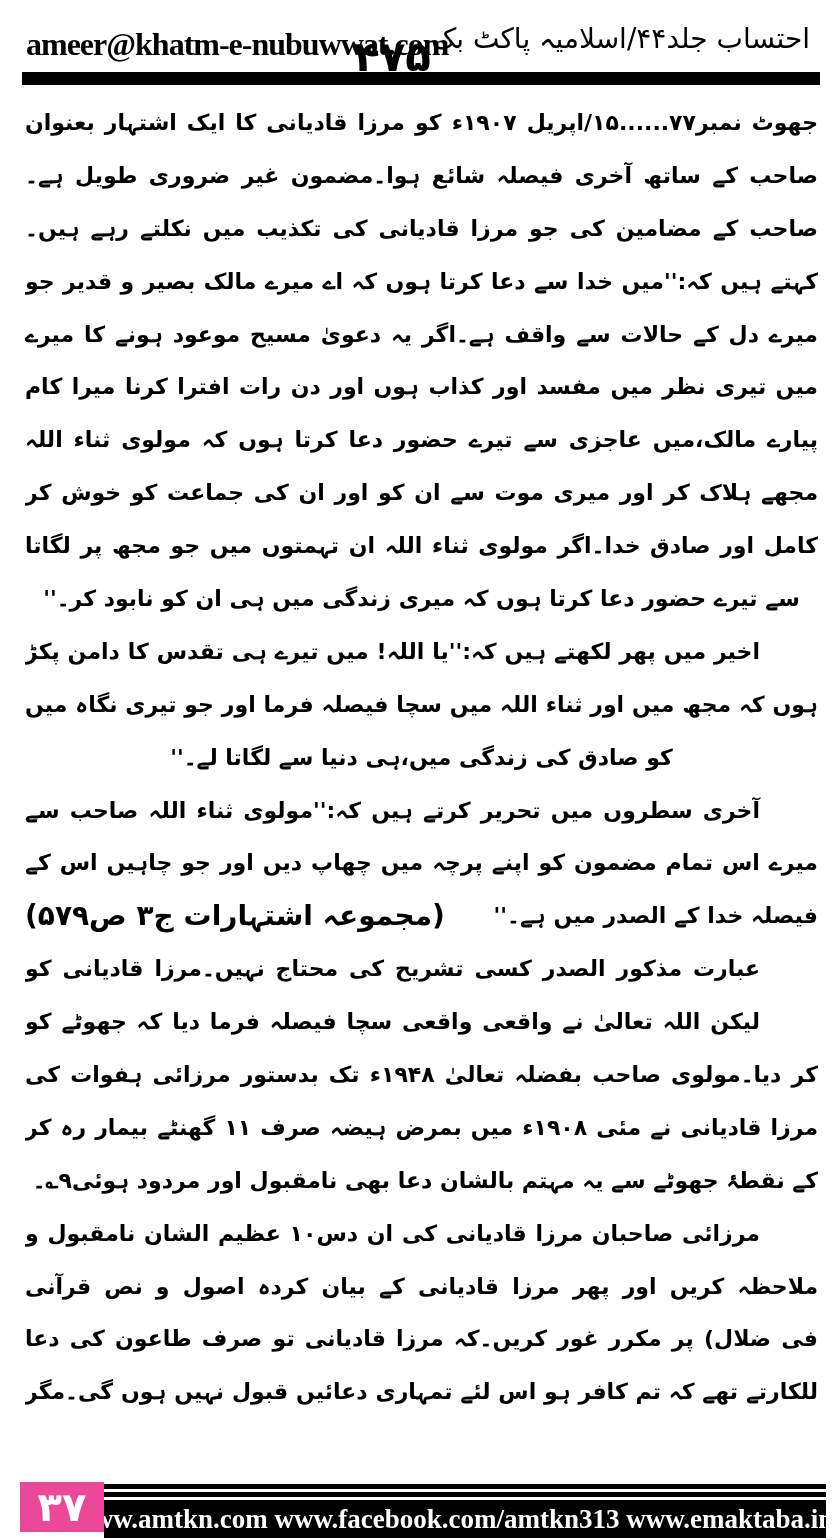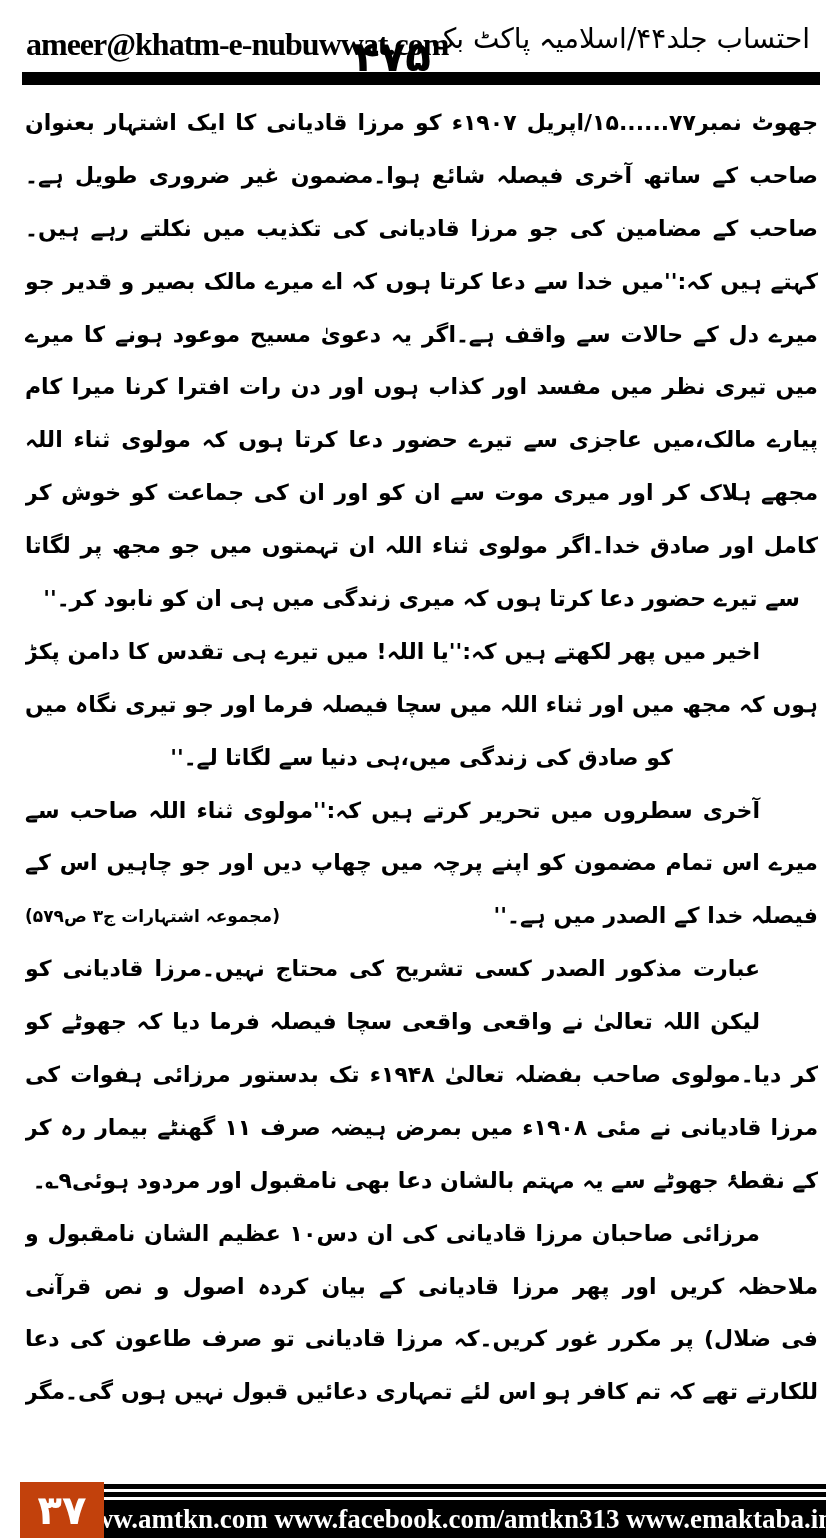--- a/index.html
+++ b/index.html
@@ -73,32 +73,32 @@
   .body-line.center { text-align: right; text-align-last: center; }
   .body-line.right  { text-align: right;  text-align-last: right; }
   .body-line.indent { padding-right: 58px; }
   .body-line.split {
     display: flex;
     justify-content: space-between;
     align-items: center;
     text-align: right;
     text-align-last: right;
   }
-  .body-line.split .cite { font-size: 17px; }
+  .body-line.split .cite { font-size: 28px; }
   
   .footer {
     position: absolute;
     left: 0; right: 0; bottom: 2px;
     height: 56px;
   }
   .footer-pagebox {
     position: absolute;
     left: 20px; top: 0;
-    width: 84px; height: 56px;
-    background: #c2410c;
+    width: 84px; height: 50px;
+    background: #ec4899;
     color: #ffffff;
     display: flex;
     align-items: center;
     justify-content: center;
     font-weight: bold;
     font-size: 40px;
     direction: rtl;
   }
   .footer-right {
     position: absolute;

